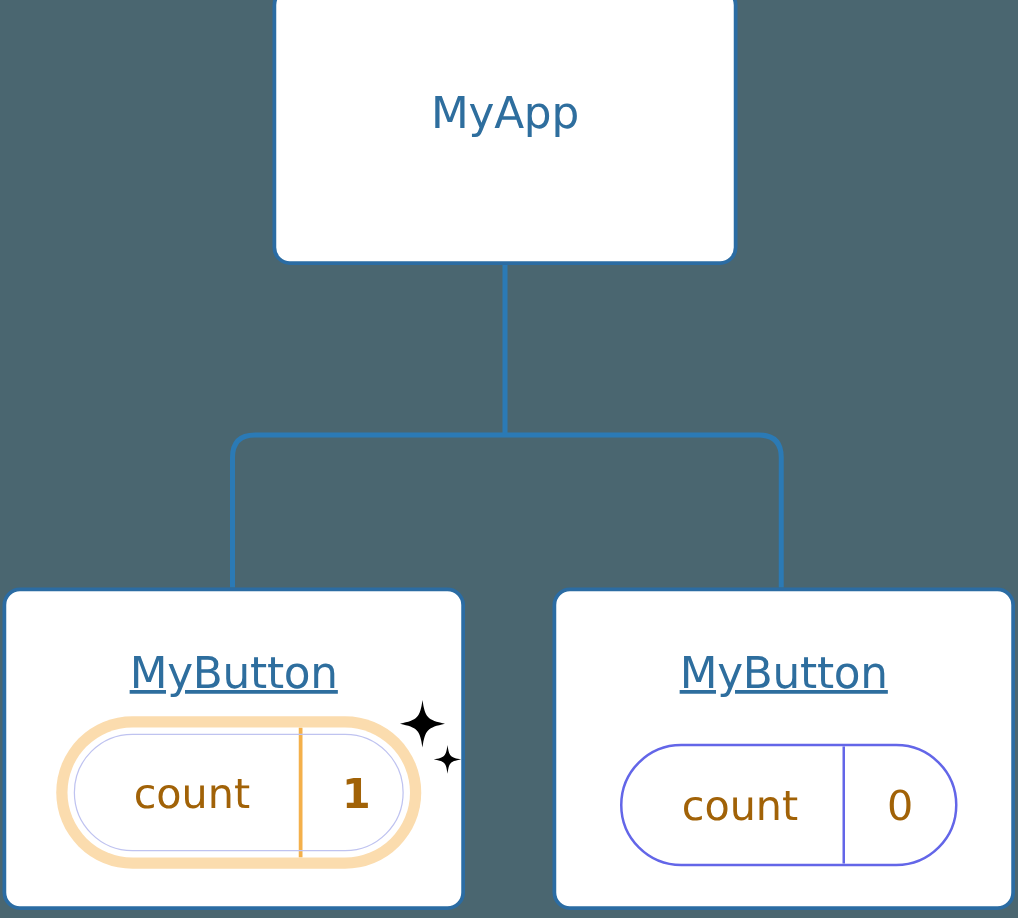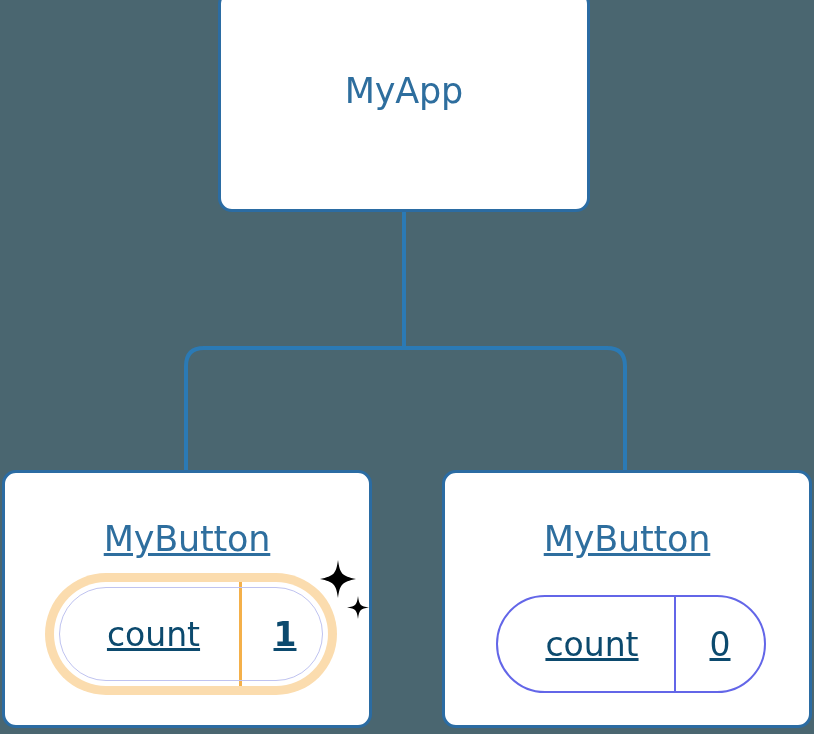--- a/index.html
+++ b/index.html
@@ -90,27 +90,26 @@
     box-sizing: border-box;
     background: #FFFFFF;
     border: 2px solid #6366E8;
     border-radius: 999px;
     overflow: hidden;
   }
   .pill-key, .pill-val {
     display: flex;
     align-items: center;
     justify-content: center;
-    color: #0c4a6e;
+    color: #a16207;
     font-family: "DejaVu Sans", sans-serif;
     font-size: 33px;
     font-weight: 400;
     white-space: nowrap;
     box-sizing: border-box;
-    text-decoration: underline;
   }
   .pill-key {
     flex: 1 1 auto;
     padding: 0 14px 0 26px;
   }
   .pill-divider {
     width: 2px;
     background: #6366E8;
     flex: 0 0 auto;
   }

